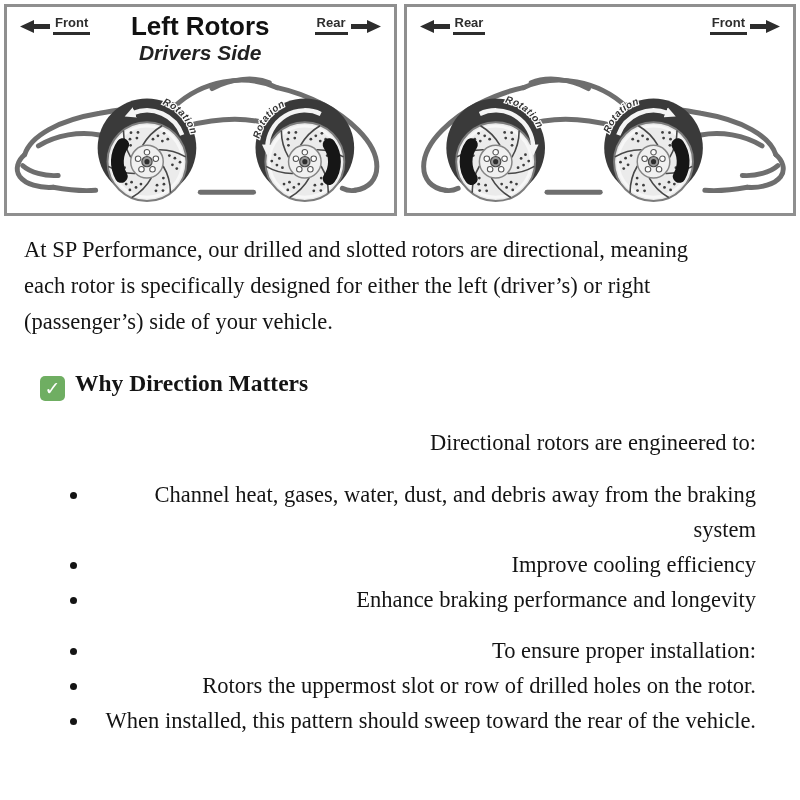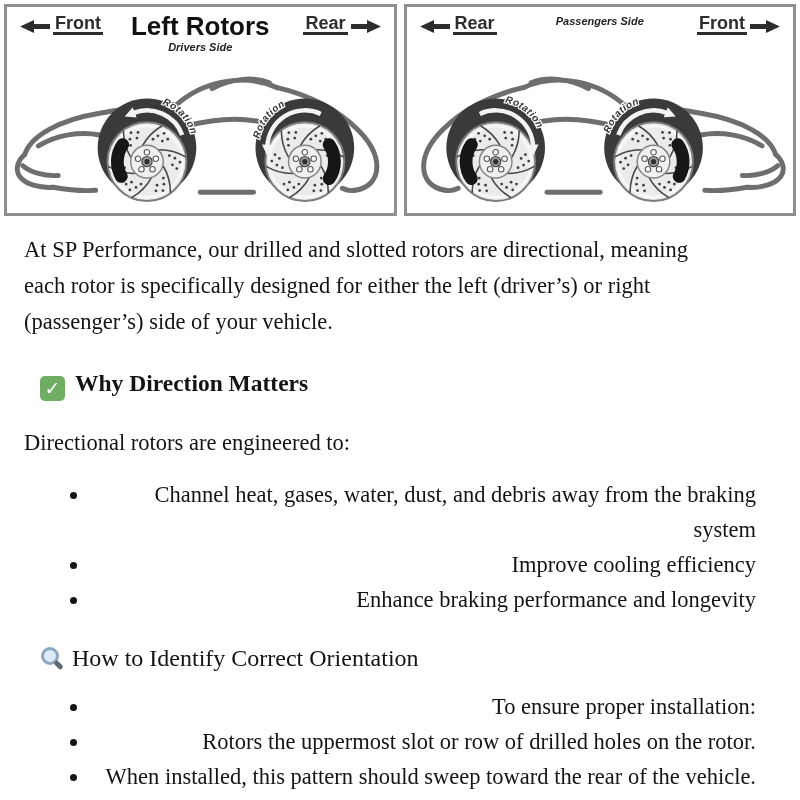--- a/index.html
+++ b/index.html
@@ -7,42 +7,42 @@
         font-family:"Liberation Serif", serif;color:#141414;}
 
   
   .panels{display:flex;gap:7px;padding:4px 4px 0 4px;}
   .panel{flex:1;height:212px;border:3px solid #8f8f8f;box-sizing:border-box;
          background:#fff;margin:0;position:relative;}
   .panel-header{position:relative;height:54px;font-family:"Liberation Sans",sans-serif;}
   .dir{position:absolute;top:9px;display:flex;align-items:flex-end;gap:3px;}
   .dir-left{left:13px;}
   .dir-right{right:13px;}
-  .dir-label{font-weight:bold;font-size:18px;line-height:14px;color:#2d2d2d;
+  .dir-label{font-weight:bold;font-size:13px;line-height:14px;color:#2d2d2d;
              border-bottom:3px solid #2d2d2d;padding:0 2px 2px 2px;}
   .dir svg{display:block;margin-bottom:2px;}
   .panel-titles{position:absolute;left:0;right:0;top:6px;text-align:center;}
   .panel-title{font-weight:bold;font-size:26px;line-height:26px;color:#111;}
-  .panel-subtitle{font-weight:bold;font-style:italic;font-size:11px;color:#222;margin-top:2px;}
+  .panel-subtitle{font-weight:bold;font-style:italic;font-size:21px;color:#222;margin-top:2px;}
   .car-svg{display:block;width:100%;height:148px;}
 
   .body-line{fill:none;stroke:#6e6e6e;stroke-width:5;stroke-linecap:round;}
   .arch{fill:#3a3a3a;}
   .caliper{fill:none;stroke:#161616;stroke-width:13;stroke-linecap:round;}
   .rot-arrow{fill:none;stroke:#f4f4f4;stroke-width:4.5;stroke-linecap:butt;}
   .rot-text{font-family:"Liberation Sans",sans-serif;font-style:italic;font-weight:bold;
             font-size:10px;fill:#333;stroke:#ffffff;stroke-width:2.4;paint-order:stroke;letter-spacing:.5px;}
 
   
   article{padding:0 44px 0 24px;font-size:22.5px;line-height:36px;}
   .intro{margin:16px 0 0 0;max-width:705px;}
   h2{margin:16px;font-size:23.5px;line-height:30px;}
   .h-check{margin-top:28px;font-weight:bold;}
   .h-search{margin-top:26px;font-weight:normal;font-size:24px;}
-  .lead{margin:24px 0 0 0;}
+  .lead{margin:24px 0 0 0;text-align:right;}
   ul{margin:16px 0 0 0;padding-left:66px;max-width:720px;list-style:disc outside;}
   li{padding-left:4px;line-height:35px;text-align:right;}
 
   .check-icon{display:inline-flex;width:25px;height:25px;background:#6fae62;border-radius:5px;
               color:#fff;font-weight:bold;font-size:19px;align-items:center;justify-content:center;
               margin-right:10px;vertical-align:-4px;font-family:"DejaVu Sans",sans-serif;}
   .mag-icon{position:relative;display:inline-block;width:25px;height:26px;margin-right:7px;vertical-align:-5px;}
   .mag-icon::before{content:"";position:absolute;left:1px;top:2px;width:12px;height:12px;
               border:3.5px solid #8ba6bd;background:#dcebf7;border-radius:50%;}
   .mag-icon::after{content:"";position:absolute;left:16px;top:15px;width:5px;height:10px;
@@ -174,21 +174,20 @@
 
     <figure class="panel">
       <div class="panel-header">
         <div class="dir dir-left">
           <svg width="30" height="13" viewBox="0 0 30 13">
             <path d="M0,6.5 L14,0 L14,4 L30,4 L30,9 L14,9 L14,13 Z" fill="#2d2d2d"></path>
           </svg>
           <span class="dir-label">Rear</span>
         </div>
         <div class="panel-titles">
-          <div class="panel-subtitle">Passengers Side</div>
         </div>
         <div class="dir dir-right">
           <span class="dir-label">Front</span>
           <svg width="30" height="13" viewBox="0 0 30 13">
             <path d="M30,6.5 L16,0 L16,4 L0,4 L0,9 L16,9 L16,13 Z" fill="#2d2d2d"></path>
           </svg>
         </div>
       </div>
       <svg class="car-svg" viewBox="0 0 388 150">
         <use href="#carArt" transform="translate(388,0) scale(-1,1)"></use>
@@ -208,23 +207,20 @@
     </h2>
 
     <p class="lead">Directional rotors are engineered to:</p>
 
     <ul>
       <li>Channel heat, gases, water, dust, and debris away from the braking system</li>
       <li>Improve cooling efficiency</li>
       <li>Enhance braking performance and longevity</li>
     </ul>
 
-    <h2 class="h-search">
-      <span class="mag-icon"></span><span>How to Identify Correct Orientation</span>
-    </h2>
 
     <ul>
       <li>To ensure proper installation:</li>
       <li>Rotors the uppermost slot or row of drilled holes on the rotor.</li>
       <li>When installed, this pattern should sweep toward the rear of the vehicle.</li>
     </ul>
   </article>
 </div>
 
 </body></html>

